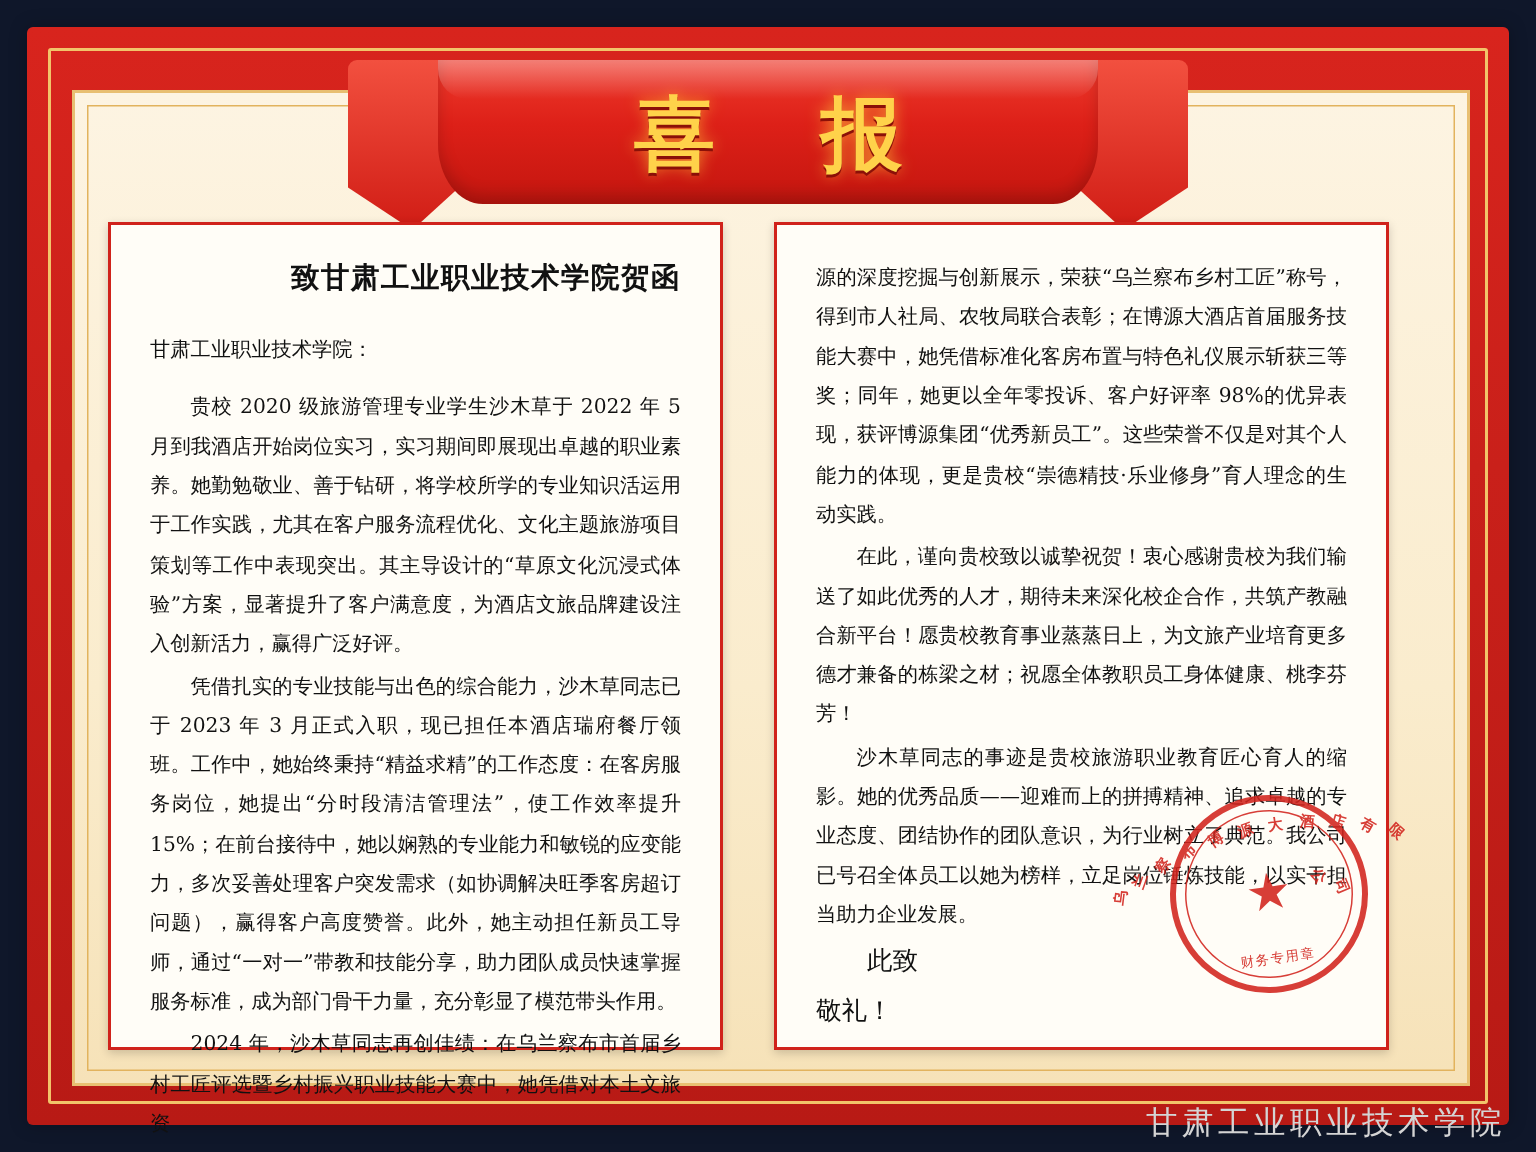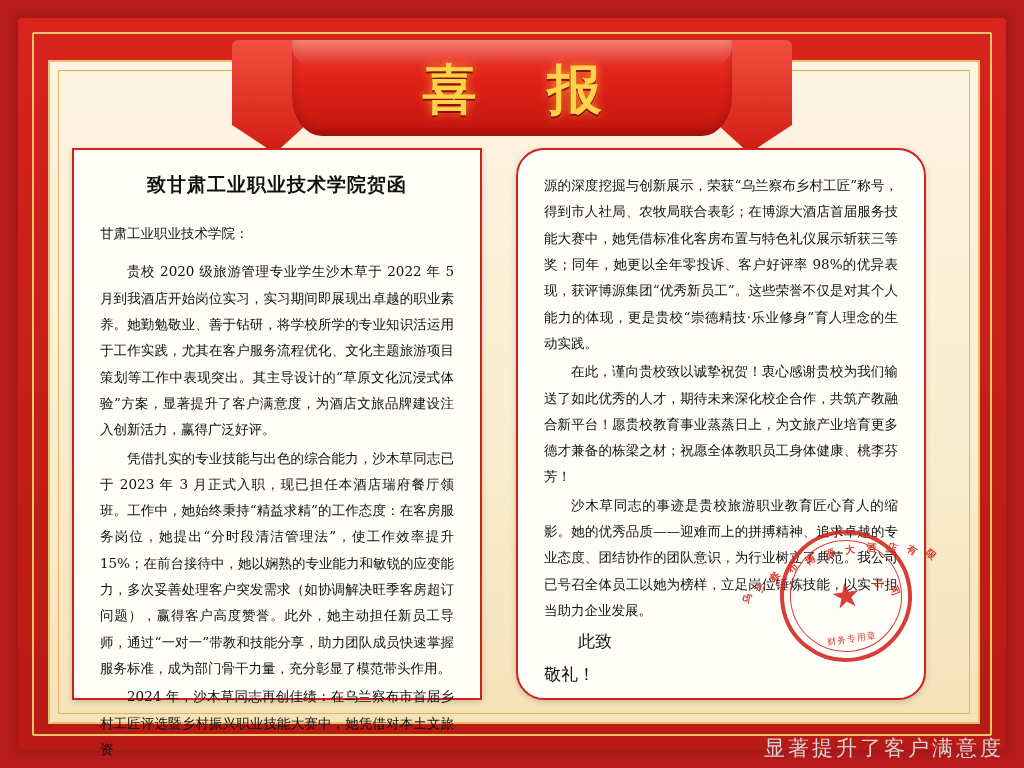--- a/index.html
+++ b/index.html
@@ -5,21 +5,21 @@
   html, body {
     margin: 0;
     padding: 0;
     background: #ffffff;
   }
   #page {
     position: relative;
     width: 1024px;
     height: 768px;
     overflow: hidden;
-    background: #b91c1c;
+    background: #0f172a;
     font-family: "Liberation Sans", sans-serif;
   }
 
   
   .poster {
     position: absolute;
     left: 18px;
     top: 18px;
     width: 988px;
     height: 732px;
@@ -120,31 +120,31 @@
   .sheet {
     position: absolute;
     top: 130px;
     width: 406px;
     height: 548px;
     background: #fffdf7;
     border: 2px solid #d0221b;
     box-shadow: 0 2px 6px rgba(0,0,0,0.18);
   }
   .sheet-left { left: 54px; }
-  .sheet-right { left: 498px; border-radius: 28px; }
+  .sheet-right { left: 498px; }
   .sheet-pad {
     position: absolute;
     left: 26px;
     right: 26px;
     top: 22px;
     bottom: 16px;
   }
 
   .letter-title {
-    text-align: center;
+    text-align: right;
     font-family: Liberation Mono, monospace;
     font-size: 19px;
     font-weight: bold;
     color: #111;
     margin-bottom: 22px;
     letter-spacing: 1px;
   }
   .salutation {
     font-family: "DejaVu Serif", "Liberation Serif", serif;
     font-size: 13.5px;
@@ -298,16 +298,16 @@
       <div class="seal">
         <div class="seal-arc"><span style="transform: rotate(-75deg);">乌</span><span style="transform: rotate(-62.5deg);">兰</span><span style="transform: rotate(-50deg);">察</span><span style="transform: rotate(-37.5deg);">布</span><span style="transform: rotate(-25deg);">博</span><span style="transform: rotate(-12.5deg);">源</span><span style="transform: rotate(0deg);">大</span><span style="transform: rotate(12.5deg);">酒</span><span style="transform: rotate(25deg);">店</span><span style="transform: rotate(37.5deg);">有</span><span style="transform: rotate(50deg);">限</span><span style="transform: rotate(62.5deg);">公</span><span style="transform: rotate(75deg);">司</span></div>
         <div class="seal-star">★</div>
         <div class="seal-bottom">财务专用章</div>
       </div>
 
     </div>
   </div>
 
   <div class="footer-brand">
-    <div class="cn">显著提升了客户满意度</div>
+    <div class="cn">甘肃工业职业技术学院</div>
   </div>
 
 </div>
 
 </body></html>

